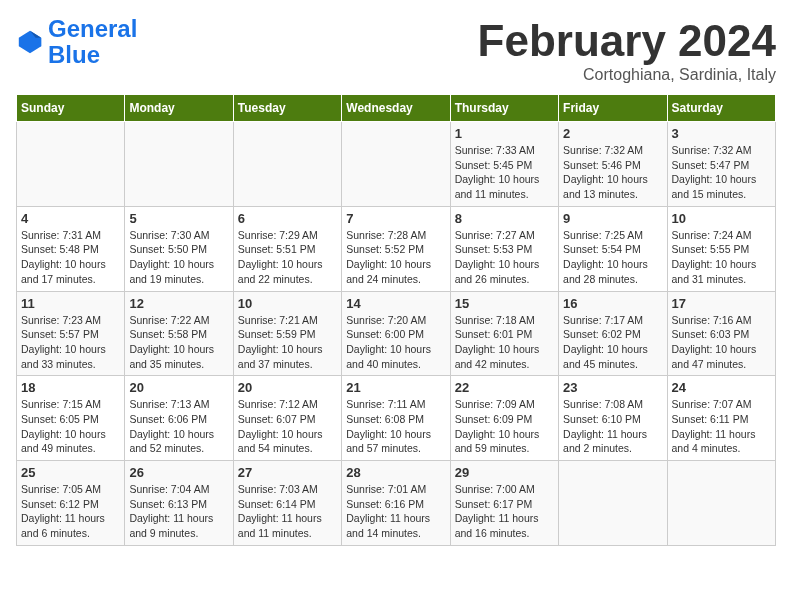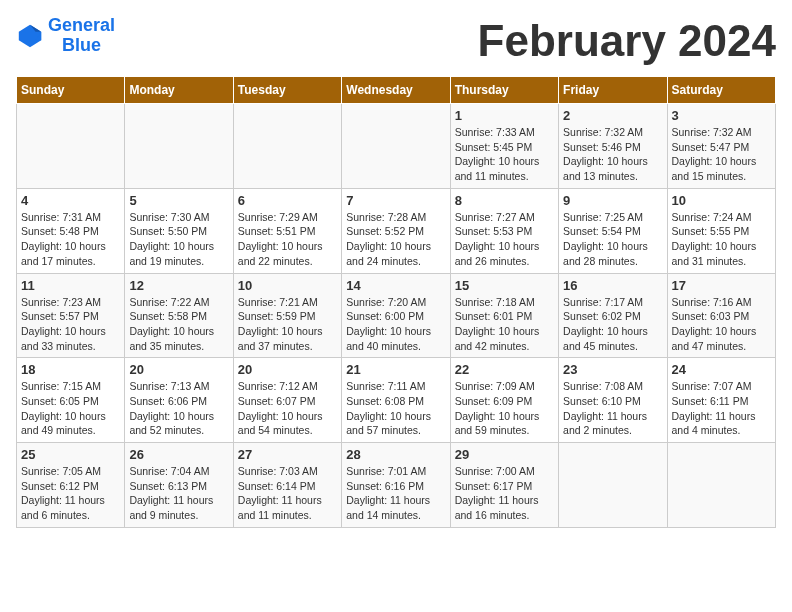--- a/index.html
+++ b/index.html
@@ -15,25 +15,24 @@
       justify-content: space-between;
       align-items: flex-start;
       margin-bottom: 10px;
     }
     .logo {
       display: flex;
       align-items: center;
       gap: 4px;
     }
     .logo-text {
-      font-size: 18px;
+      font-size: 24px;
       font-weight: bold;
       color: #333;
       line-height: 1.1;
-      text-align: center;
     }
     .logo-text span {
       color: #1a73e8;
     }
     .logo-icon {
       width: 28px;
       height: 28px;
     }
     .title-block {
       text-align: right;
@@ -46,21 +45,21 @@
     .calendar-subtitle {
       font-size: 16px;
       color: #555;
     }
     table {
       width: 100%;
       border-collapse: collapse;
       font-size: 11px;
     }
     thead tr th {
-      background-color: #a16207;
+      background-color: #4d7c0f;
       color: #fff;
       padding: 6px 4px;
       text-align: left;
       font-size: 12px;
       font-weight: bold;
       border: 1px solid #fff;
     }
     tbody tr td {
       border: 1px solid #ccc;
       vertical-align: top;
@@ -98,20 +97,21 @@
       <polygon points="20,4 36,14 28,14 20,4" fill="#1557b0"></polygon>
       <polygon points="36,14 36,26 28,26 36,14" fill="#1a73e8"></polygon>
     </svg>
     <div class="logo-text">
       <div><span>General</span></div>
       <div><span style="color:#1a73e8">Blue</span></div>
     </div>
   </div>
   <div class="title-block">
     <div class="calendar-title">February 2024</div>
+    <div class="calendar-subtitle">Cortoghiana, Sardinia, Italy</div>
   </div>
 </div>
 
 <table>
   <thead>
     <tr>
       <th>Sunday</th>
       <th>Monday</th>
       <th>Tuesday</th>
       <th>Wednesday</th>

